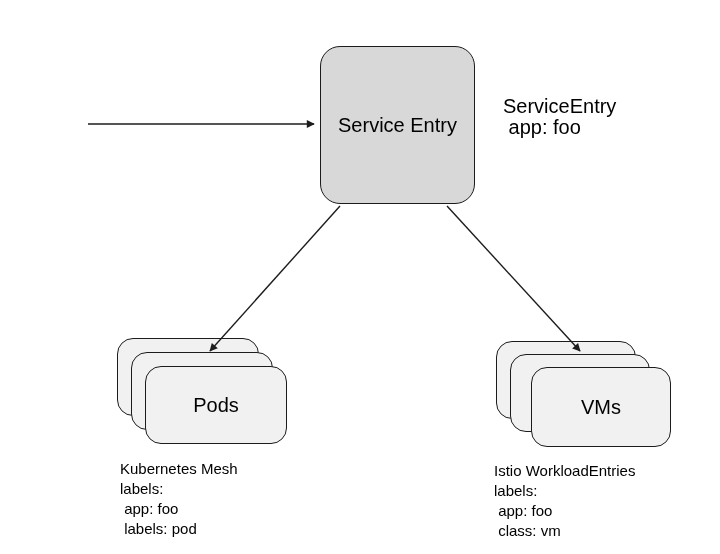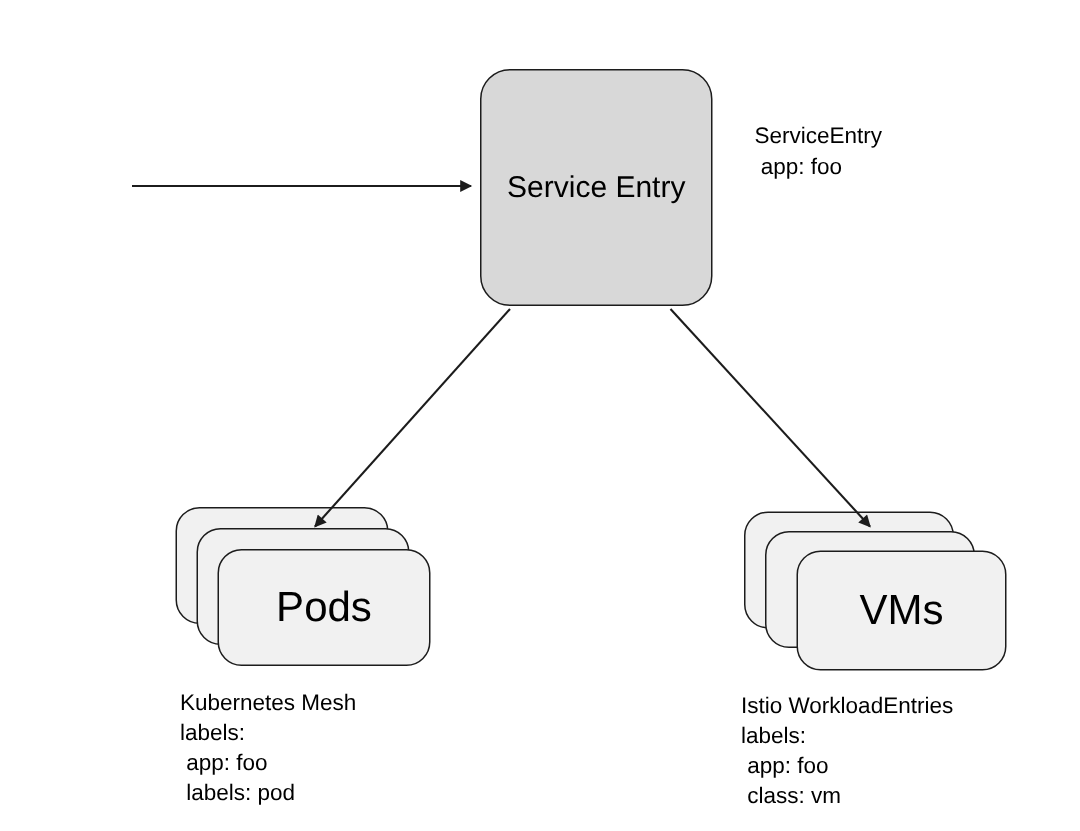--- a/index.html
+++ b/index.html
@@ -41,42 +41,42 @@
   .card {
     position: absolute;
     border: 1.6px solid var(--stroke);
     border-radius: 16px;
     background: var(--card-fill);
   }
   .card.front {
     display: flex;
     align-items: center;
     justify-content: center;
-    font-size: 28px;
+    font-size: 20px;
   }
 
   
   .pods-back   { left: 117px; top: 338px; width: 142px; height: 78px; }
   .pods-middle { left: 131px; top: 352px; width: 142px; height: 78px; }
   .pods-front  { left: 145px; top: 366px; width: 142px; height: 78px; }
 
   
   .vms-back    { left: 496px; top: 341px; width: 140px; height: 78px; }
   .vms-middle  { left: 510px; top: 354px; width: 140px; height: 78px; }
   .vms-front   { left: 531px; top: 367px; width: 140px; height: 80px; }
 
   .mesh-label {
     left: 55px; top: 92px;
     font-size: 18px;
     line-height: 24px;
     white-space: pre;
   }
   .annotation {
-    left: 503px; top: 80px;
-    font-size: 15px;
+    left: 503px; top: 96px;
+    font-size: 20px;
     line-height: 21px;
   }
   .caption {
     font-size: 15px;
     line-height: 20px;
   }
   .caption-left  { left: 120px; top: 459px; }
   .caption-right { left: 494px; top: 461px; }
   .annotation div, .caption div { white-space: pre; }
 

